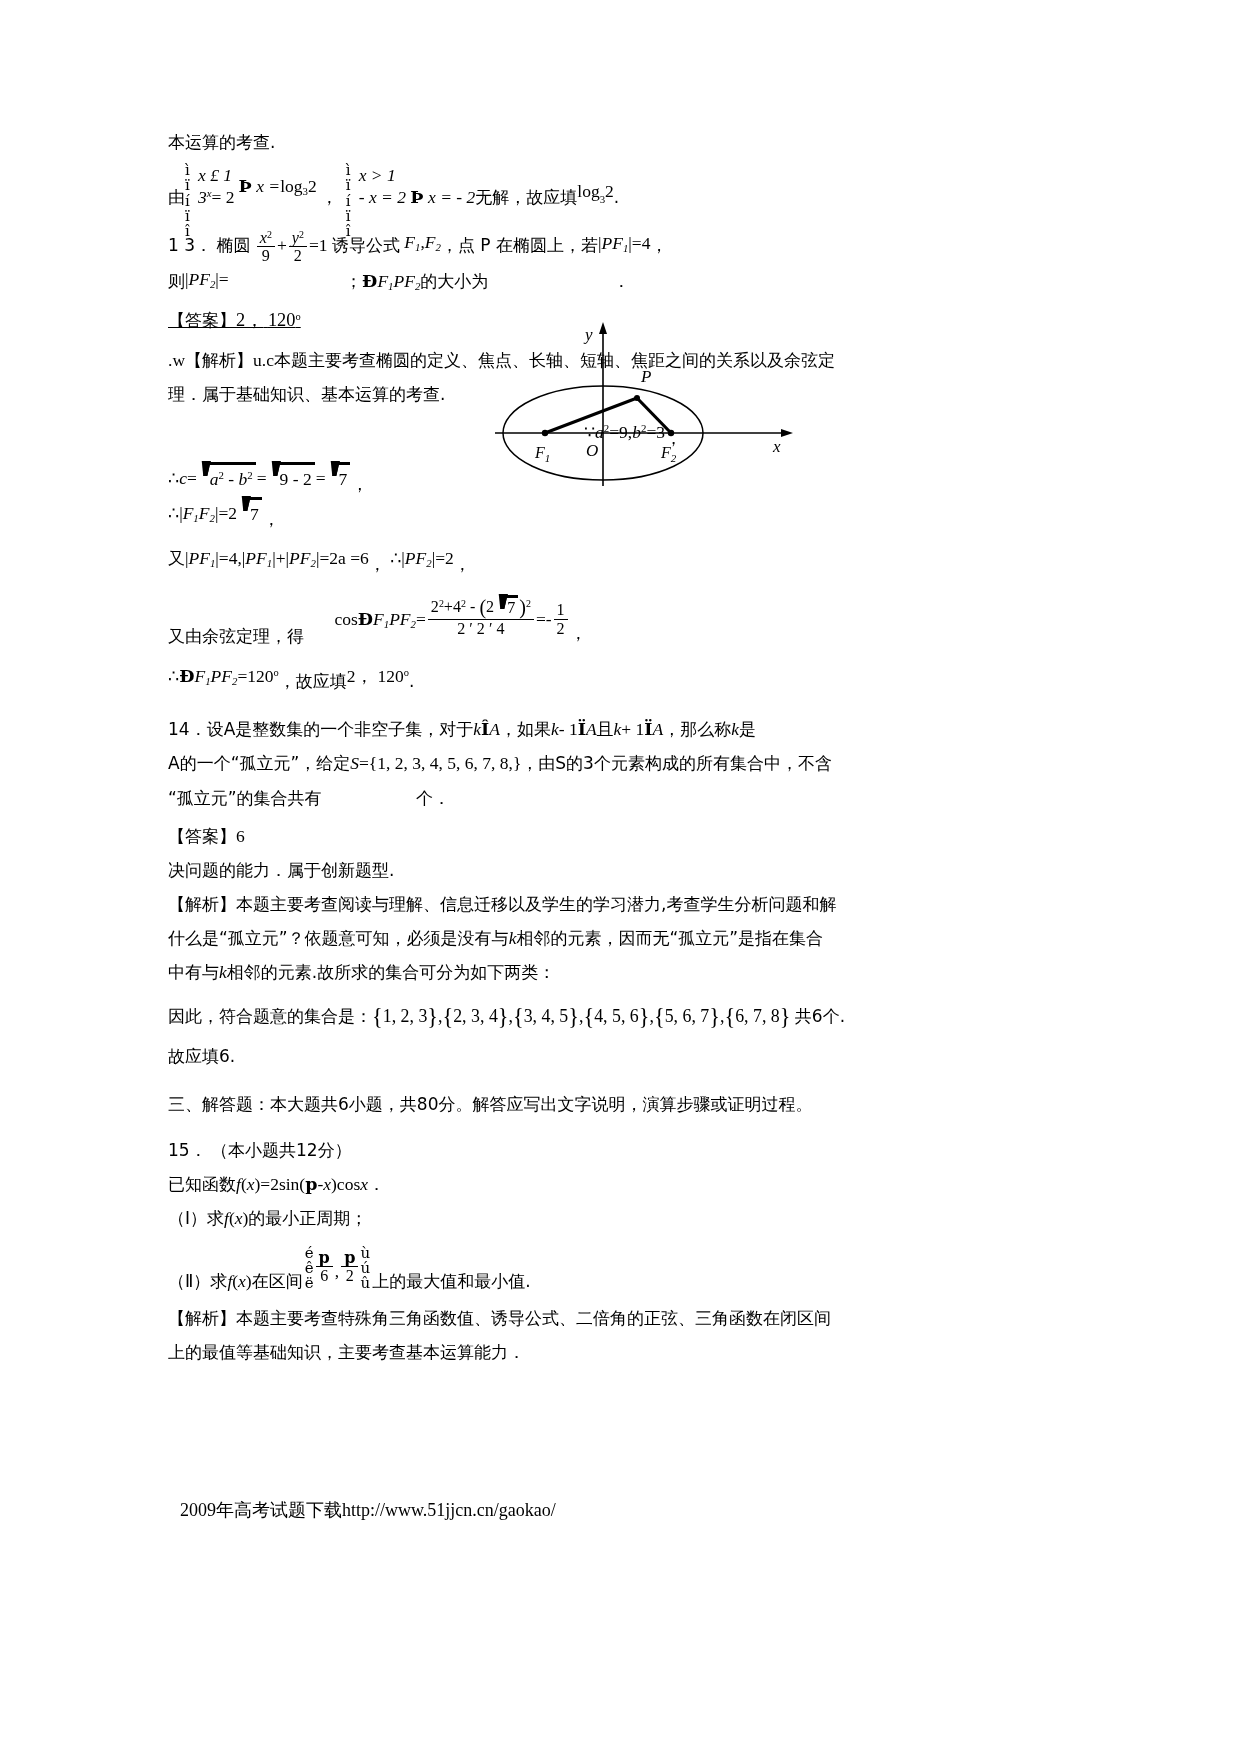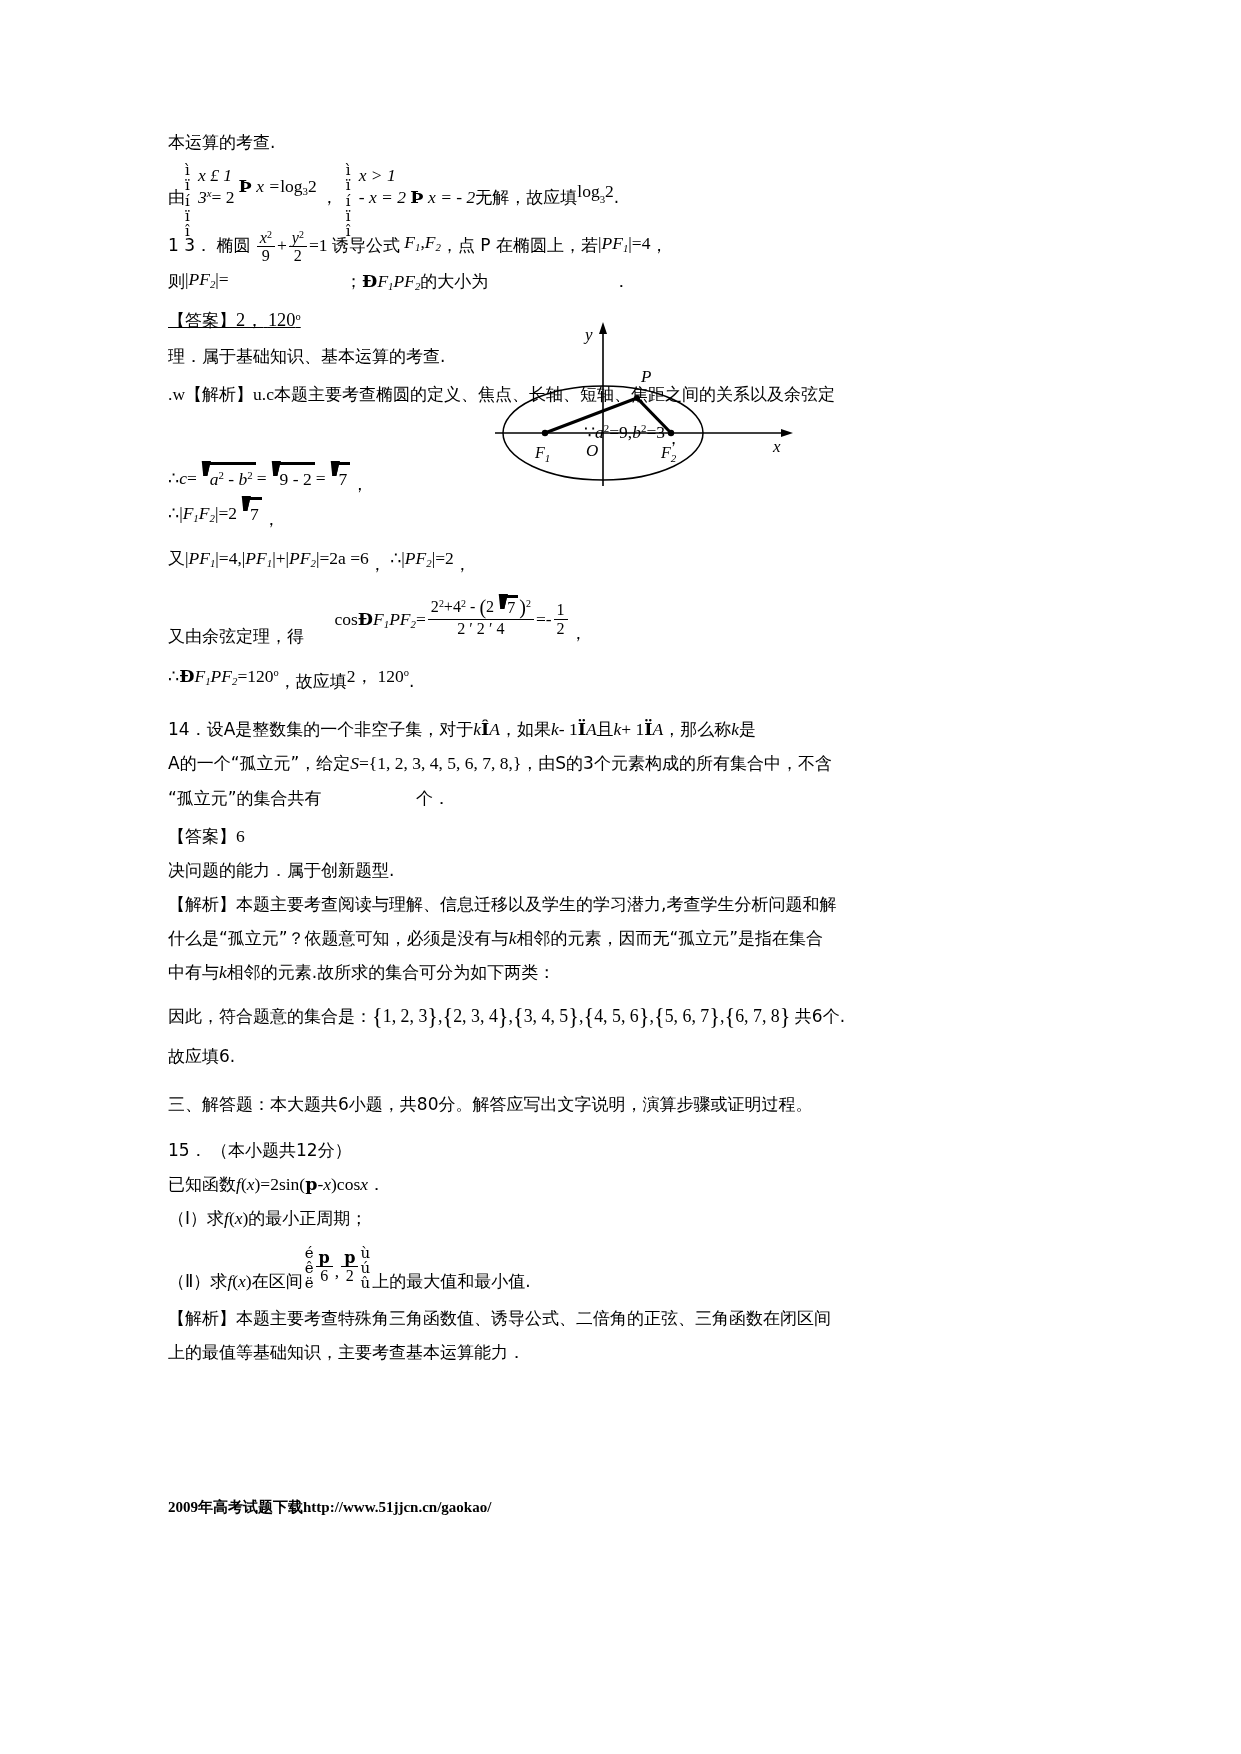--- a/index.html
+++ b/index.html
@@ -51,24 +51,23 @@
   .piece .row{ display:block; line-height:1.25; white-space:nowrap;}
 
   .inlb{ display:inline-block; vertical-align:middle;}
   .abs{ display:inline-block; }
 
   
   .figwrap{ position:absolute; left:485px; top:318px; width:320px; height:185px;}
   .figwrap svg{ display:block; }
 
   .footer{
-    position:absolute; left:168px; top:1498px;
-    font-size:15px;
+    position:absolute; left:180px; top:1498px;
+    font-size:18px;
     font-family:"Liberation Serif","DejaVu Serif",serif;
-    font-weight:bold;
   }
   .tight{ line-height:1.55; }
   .setbr{ font-size:1.25em; vertical-align:-.1em; font-style:normal;}
 </style>
 </head>
 <body>
 
 <div class="page">
 
   <div class="ln cn">本运算的考查.</div>
@@ -90,25 +89,25 @@
     <span class="cn">则</span><span class="abs" style="vertical-align:2px;">|<span class="mi">PF</span><sub>2</sub>|<span class="mr">=</span></span>
     <span style="display:inline-block;width:112px;"></span><span class="cn">；</span><span class="sym">Ð</span><span class="mi">F</span><sub>1</sub><span class="mi">P</span><span class="mi">F</span><sub>2</sub><span class="cn">的大小为</span>
     <span style="display:inline-block;width:120px;"></span><span class="cn">．</span>
   </div>
 
   <div class="ln" style="margin-top:6px;text-decoration:underline;">
     <span class="cn">【答案】</span><span class="mr" style="font-size:1.05em;">2，</span>
     <span class="mr" style="font-size:1.05em;">120</span><sup class="mrsub deg">o</sup>
   </div>
 
-  <div class="ln">
-    <span class="cn">理．属于基础知识、基本运算的考查.</span>
-  </div>
   <div class="ln" style="margin-top:4px;">
     <span class="mr">.w</span><span class="cn">【解析】</span><span class="mr">u.c</span><span class="cn">本题主要考查椭圆的定义、焦点、长轴、短轴、焦距之间的关系以及余弦定</span>
+  </div>
+  <div class="ln">
+    <span class="cn">理．属于基础知识、基本运算的考查.</span>
   </div>
 
   <div class="ln" style="margin-top:8px; padding-left:100px; line-height:1.5;text-align:center;">
     <span class="mr">∵</span><span class="mi">a</span><sup class="mrsub">2</sup><span class="mr">=9,</span><span class="mi">b</span><sup class="mrsub">2</sup><span class="mr">=3</span><span class="cn" style="vertical-align:-6px;">，</span>
   </div>
 
   <div class="ln" style="margin-top:10px; line-height:1.5;">
     <span class="mr">∴</span><span class="mi">c</span><span class="mr">=</span><span class="rad"><span class="rbody"><span class="mi">a</span><sup class="mrsub">2</sup> <span class="mr">-</span> <span class="mi">b</span><sup class="mrsub">2</sup></span></span><span class="mr">=</span><span class="rad"><span class="rbody mr">9 - 2</span></span><span class="mr">=</span><span class="rad"><span class="rbody mr">7</span></span><span class="cn" style="vertical-align:-6px;">，</span>
   </div>
 

